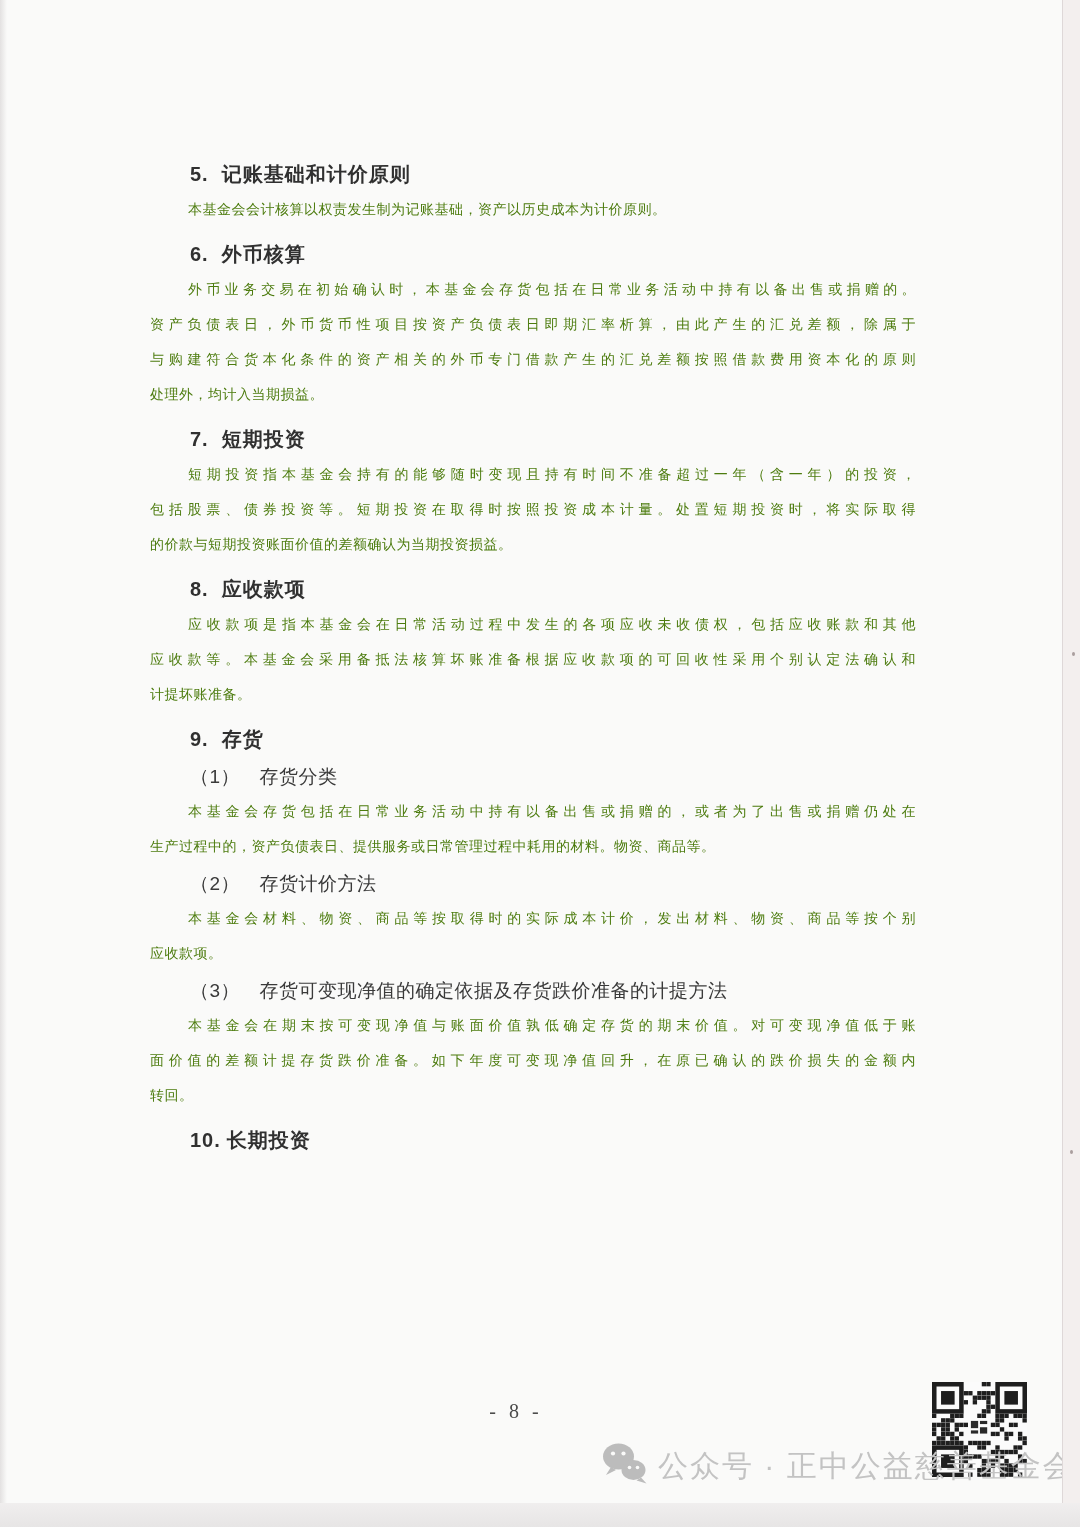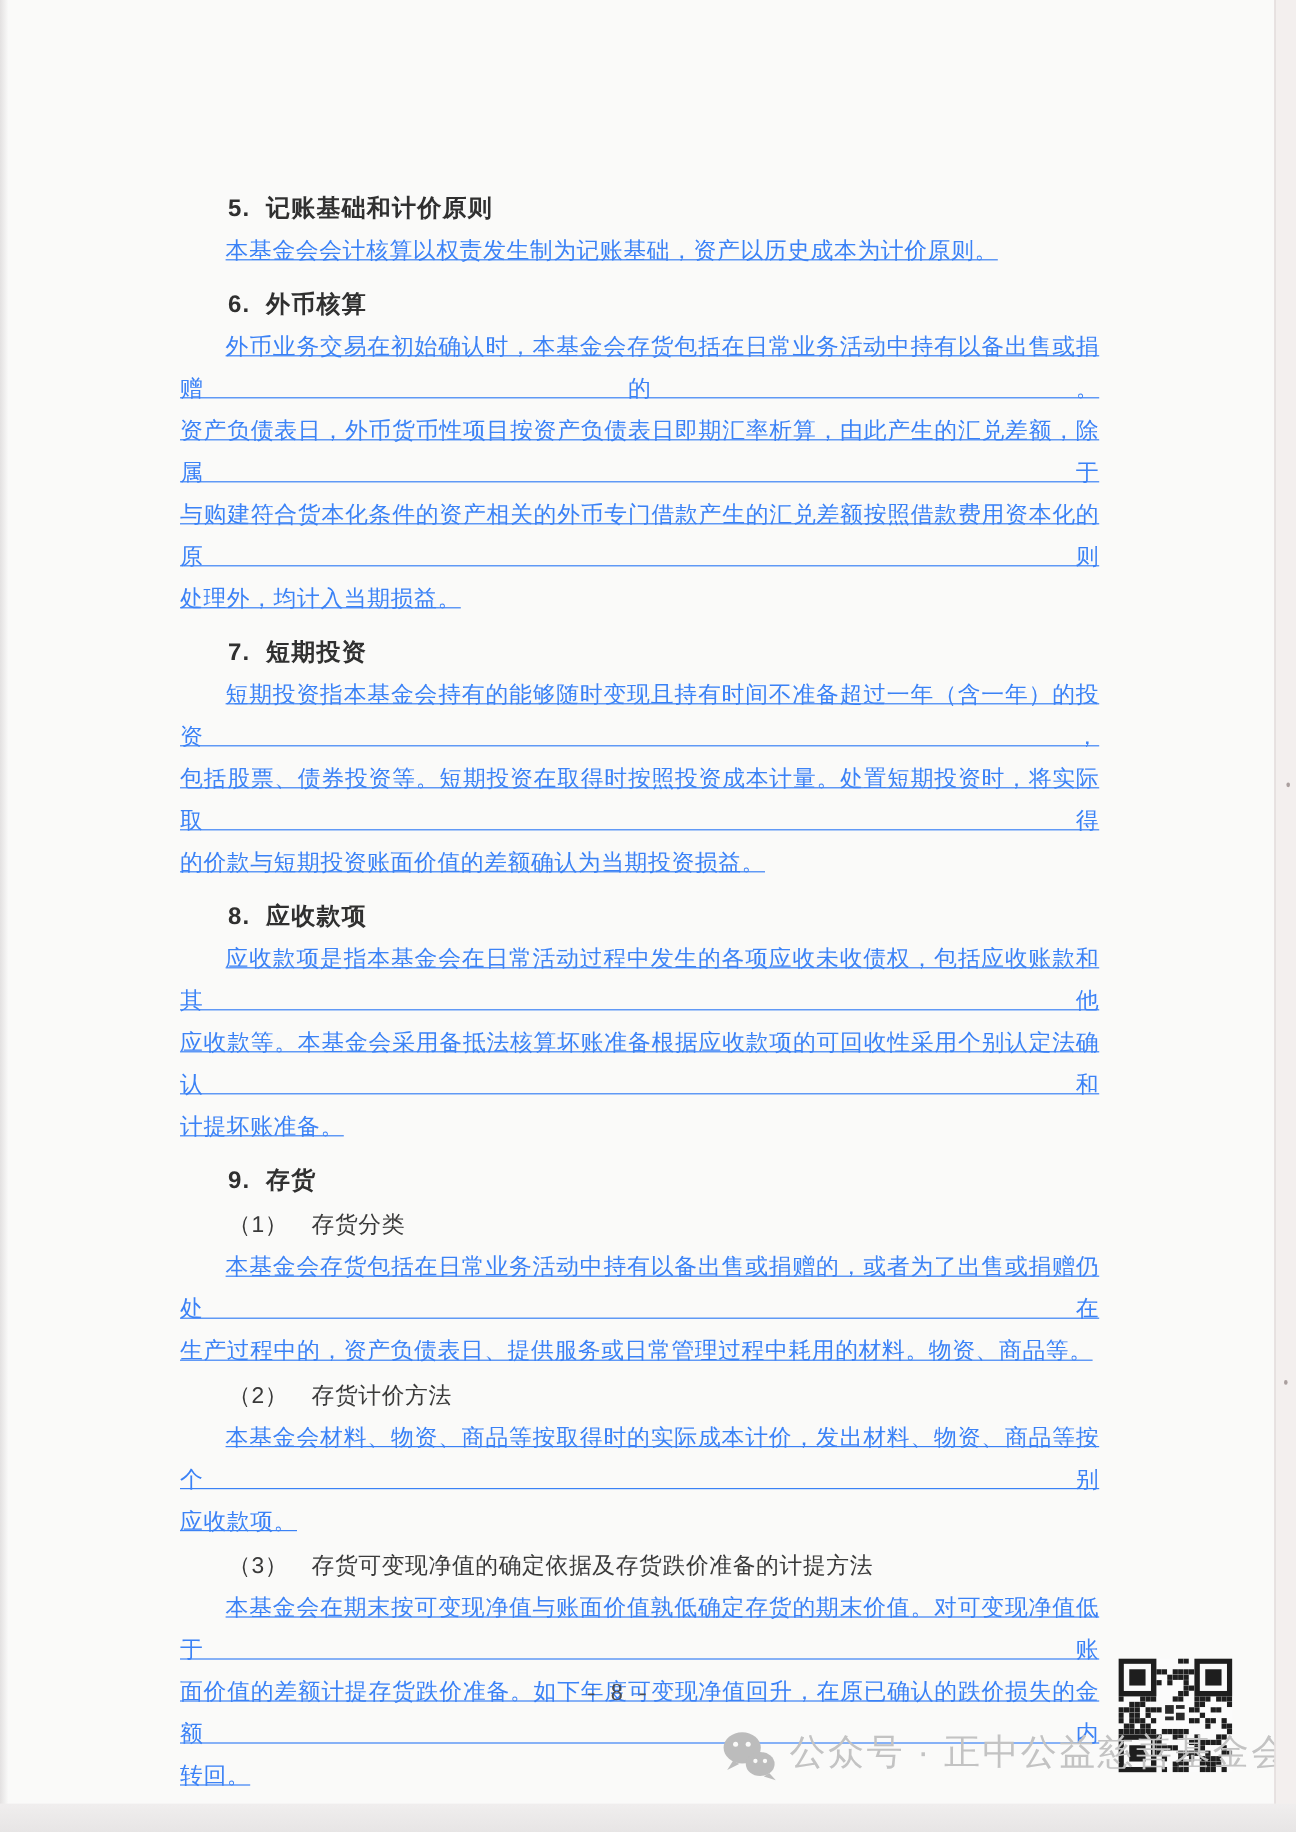--- a/index.html
+++ b/index.html
@@ -43,27 +43,26 @@
     font-size: 20px;
     font-weight: 700;
     color: #303030;
     line-height: 36px;
     margin-top: 9px;
     padding-left: 40px;
     letter-spacing: 1px;
   }
   .h .num { display: inline-block; margin-right: 13px; }
   .ln {
-    font-size: 19px;
+    font-size: 14px;
     line-height: 35px;
     letter-spacing: .5px;
     text-align: justify;
     text-align-last: justify;
-    color: #3b82f6;
-    text-decoration: underline;
+    color: #4d7c0f;
   }
   .ln.first { text-indent: 38px; }
   .ln.last  { text-align-last: left; }
   .sub {
     font-size: 19px;
     line-height: 35px;
     padding-left: 40px;
     letter-spacing: .5px;
     margin-top: 2px;
   }
@@ -77,21 +76,21 @@
     letter-spacing: 4px;
     color: #4c4c4c;
     font-family: "Liberation Serif", "DejaVu Serif", serif;
   }
 
   
   .watermark {
     position: absolute;
     left: 601px; top: 1440px;
     display: flex;
-    align-items: flex-start;
+    align-items: flex-end;
     gap: 10px;
   }
   .watermark .wm-text {
     font-size: 30px;
     color: #c3c3c3;
     letter-spacing: 2px;
     white-space: nowrap;
   }
   .wm-icon { flex: 0 0 auto; }
 

